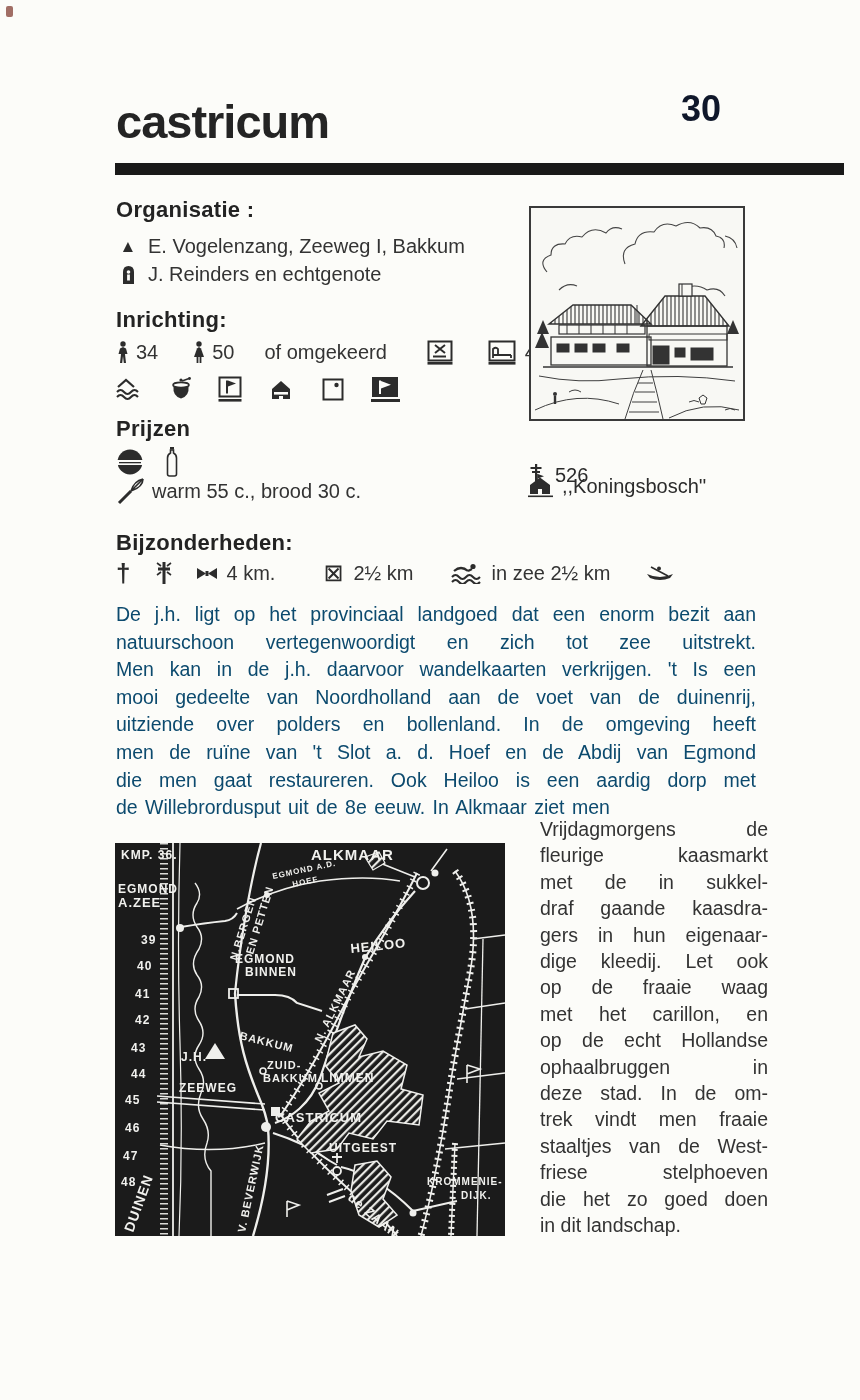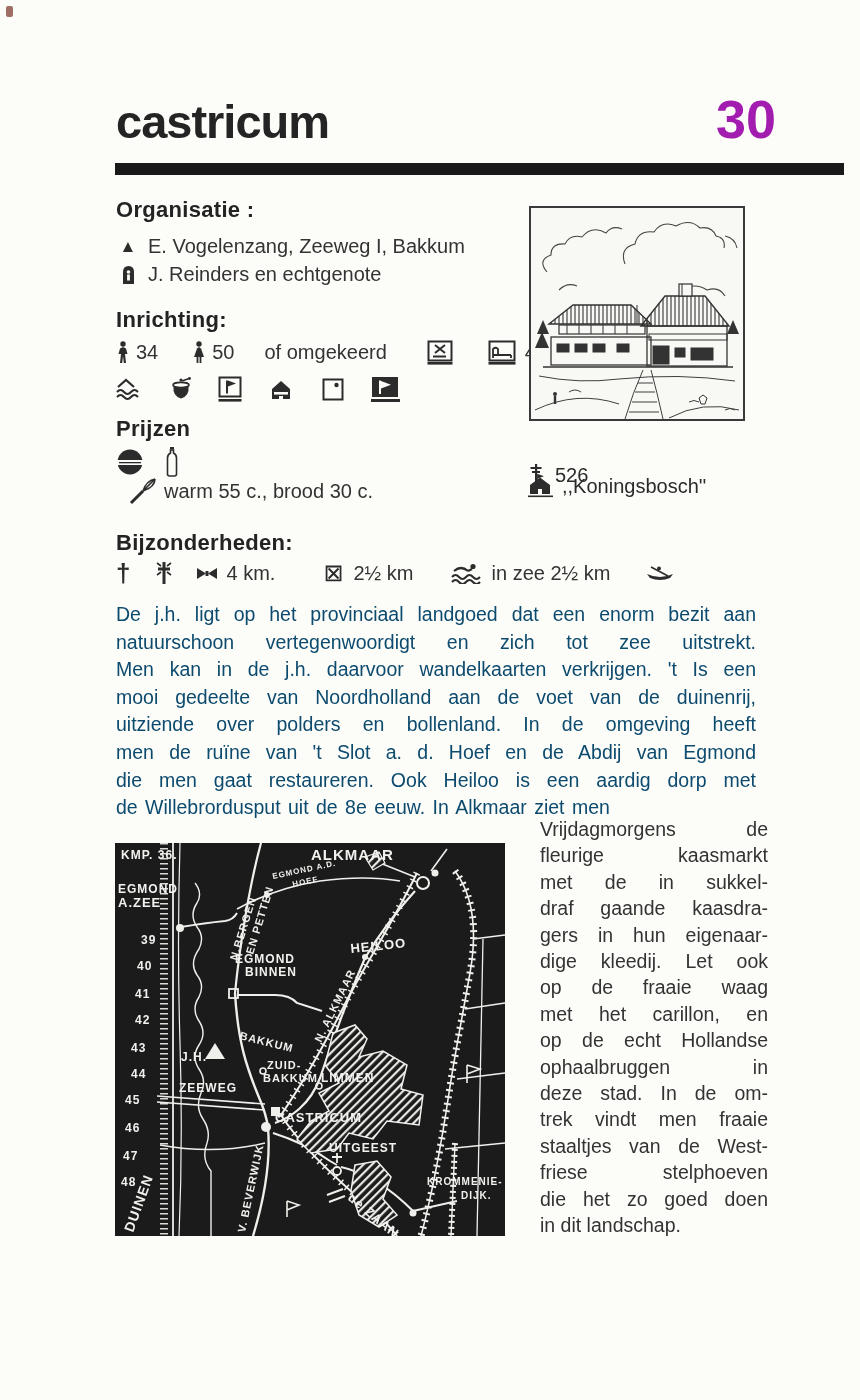--- a/index.html
+++ b/index.html
@@ -1,21 +1,21 @@
 <!DOCTYPE html>
 <html><head>
 <meta charset="utf-8">
 <style>
   html,body{margin:0;padding:0;background:#fcfcf9;}
   .page{position:relative;width:844px;height:1400px;background:#fcfcf9;overflow:hidden;
         font-family:"Liberation Sans",sans-serif;color:#2e2e2e;}
   .speck{position:absolute;left:6px;top:6px;width:7px;height:11px;background:#8a4a40;opacity:.8;border-radius:2px;}
   
   .title{position:absolute;left:116px;top:94px;font-size:47px;font-weight:bold;letter-spacing:-1px;color:#242424;}
-  .pagenum{position:absolute;left:681px;top:88px;font-size:54px;font-weight:bold;color:#a21caf;margin-left:35px;}
+  .pagenum{position:absolute;left:681px;top:88px;font-size:36px;font-weight:bold;color:#0f172a;}
   .rule{position:absolute;left:115px;top:163px;width:745px;height:12px;background:#191919;}
   
   .shead{position:absolute;font-size:22px;font-weight:bold;color:#232323;letter-spacing:.3px;}
   .row{position:absolute;display:flex;align-items:center;font-size:20px;color:#333;}
   .row .gap{display:inline-block;}
   .ic{display:inline-flex;align-items:center;justify-content:center;}
   .ic svg{display:block;}
   .glyph{font-size:22px;color:#2c2c2c;line-height:1;}
   
   .bodytext{position:absolute;left:116px;top:601px;width:640px;font-size:19.5px;
@@ -166,21 +166,21 @@
         </svg>
     </span>
     <span class="gap" style="width:22px"></span>
     <span class="ic">
       <svg width="12" height="31" viewBox="0 0 12 31">
           <rect x="4" y="1" width="4" height="2.5" fill="#2c2c2c"></rect>
           <path d="M4.5 4 h3 v3 q3 1.5 3 5 v16 q0 2 -2 2 h-5 q-2 0 -2 -2 v-16 q0 -3.5 3 -5 Z" fill="none" stroke="#2c2c2c" stroke-width="1.6"></path>
         </svg>
     </span>
   </div>
-  <div class="row" style="left:128px;top:477px">
+  <div class="row" style="left:116px;top:477px">
     <span class="ic" style="width:30px">
       <svg width="28" height="28" viewBox="0 0 28 28">
           <path d="M2 26 L14 14" stroke="#2c2c2c" stroke-width="3"></path>
           <path d="M14 14 Q26 10 26 2 M14 14 Q22 6 26 2 M14 14 Q17 4 26 2" stroke="#2c2c2c" stroke-width="1.6" fill="none"></path>
         </svg>
     </span>
     <span class="gap" style="width:6px"></span>
     <span>warm 55 c., brood 30 c.</span>
   </div>
 

